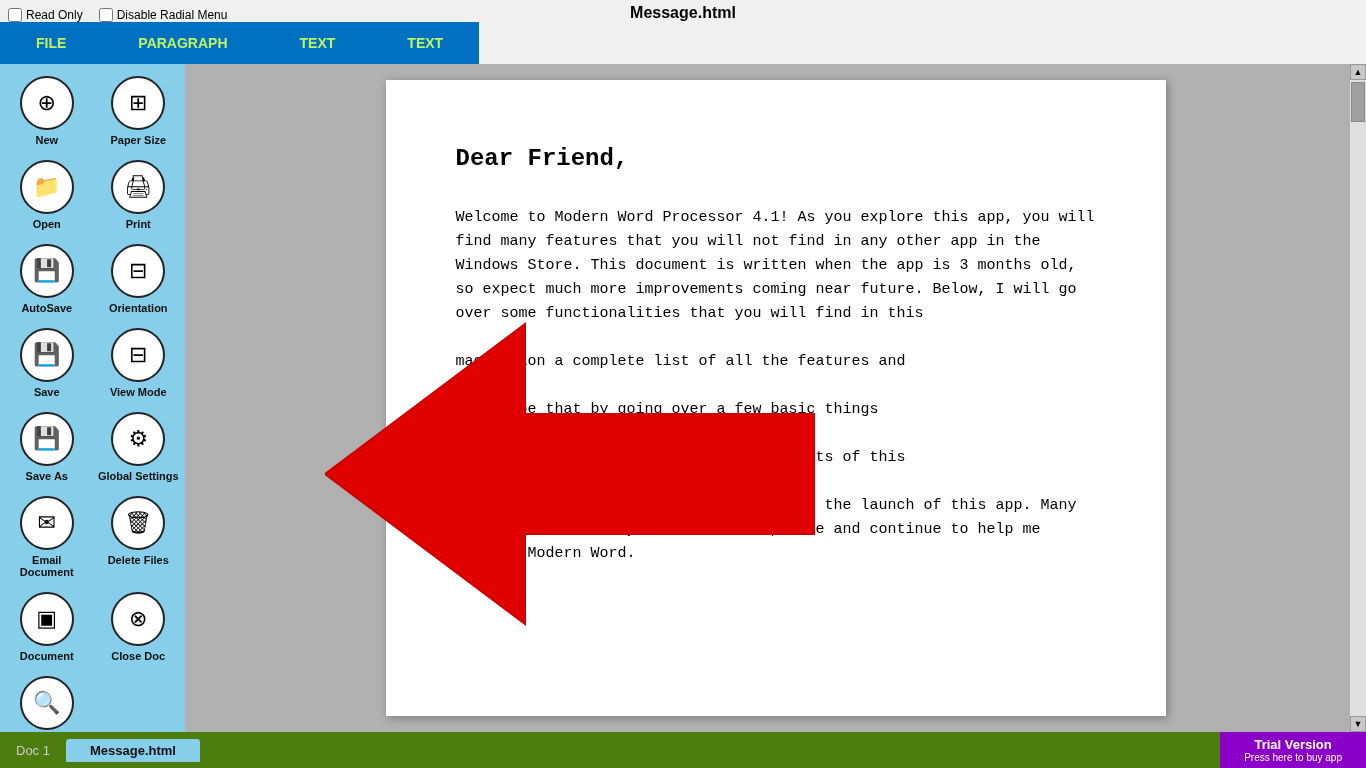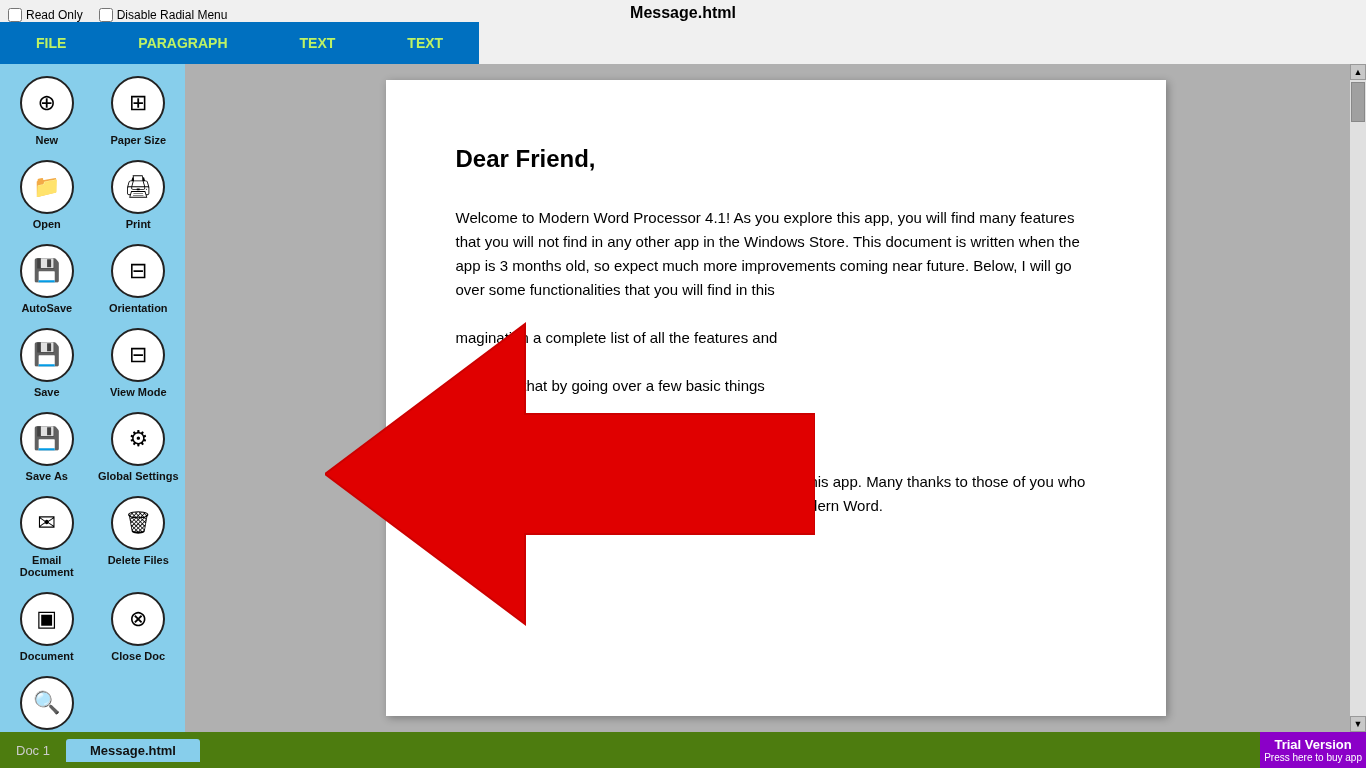--- a/index.html
+++ b/index.html
@@ -139,21 +139,21 @@
     }
     .doc-page {
       background: white;
       width: 780px;
       min-height: 620px;
       padding: 60px 70px 40px 70px;
       box-shadow: 2px 2px 8px rgba(0,0,0,0.3);
       position: relative;
       font-size: 15px;
       line-height: 1.6;
-      font-family: Liberation Sans, sans-serif;
+      font-family: Liberation Mono, monospace;
     }
     .doc-title {
       font-size: 24px;
       font-weight: bold;
       margin-bottom: 28px;
     }
     .doc-para {
       margin-bottom: 24px;
       text-align: left;
     }
@@ -189,21 +189,21 @@
       color: #111;
       font-size: 13px;
       padding: 4px 24px;
       border-radius: 3px 3px 0 0;
       font-weight: 600;
     }
     .trial-btn {
       margin-left: auto;
       background: #8b00c8;
       color: white;
-      padding: 0 4px;
+      padding: 0 24px;
       height: 100%;
       display: flex;
       flex-direction: column;
       align-items: center;
       justify-content: center;
       cursor: pointer;
       font-size: 13px;
       font-weight: bold;
     }
     .trial-sub {

